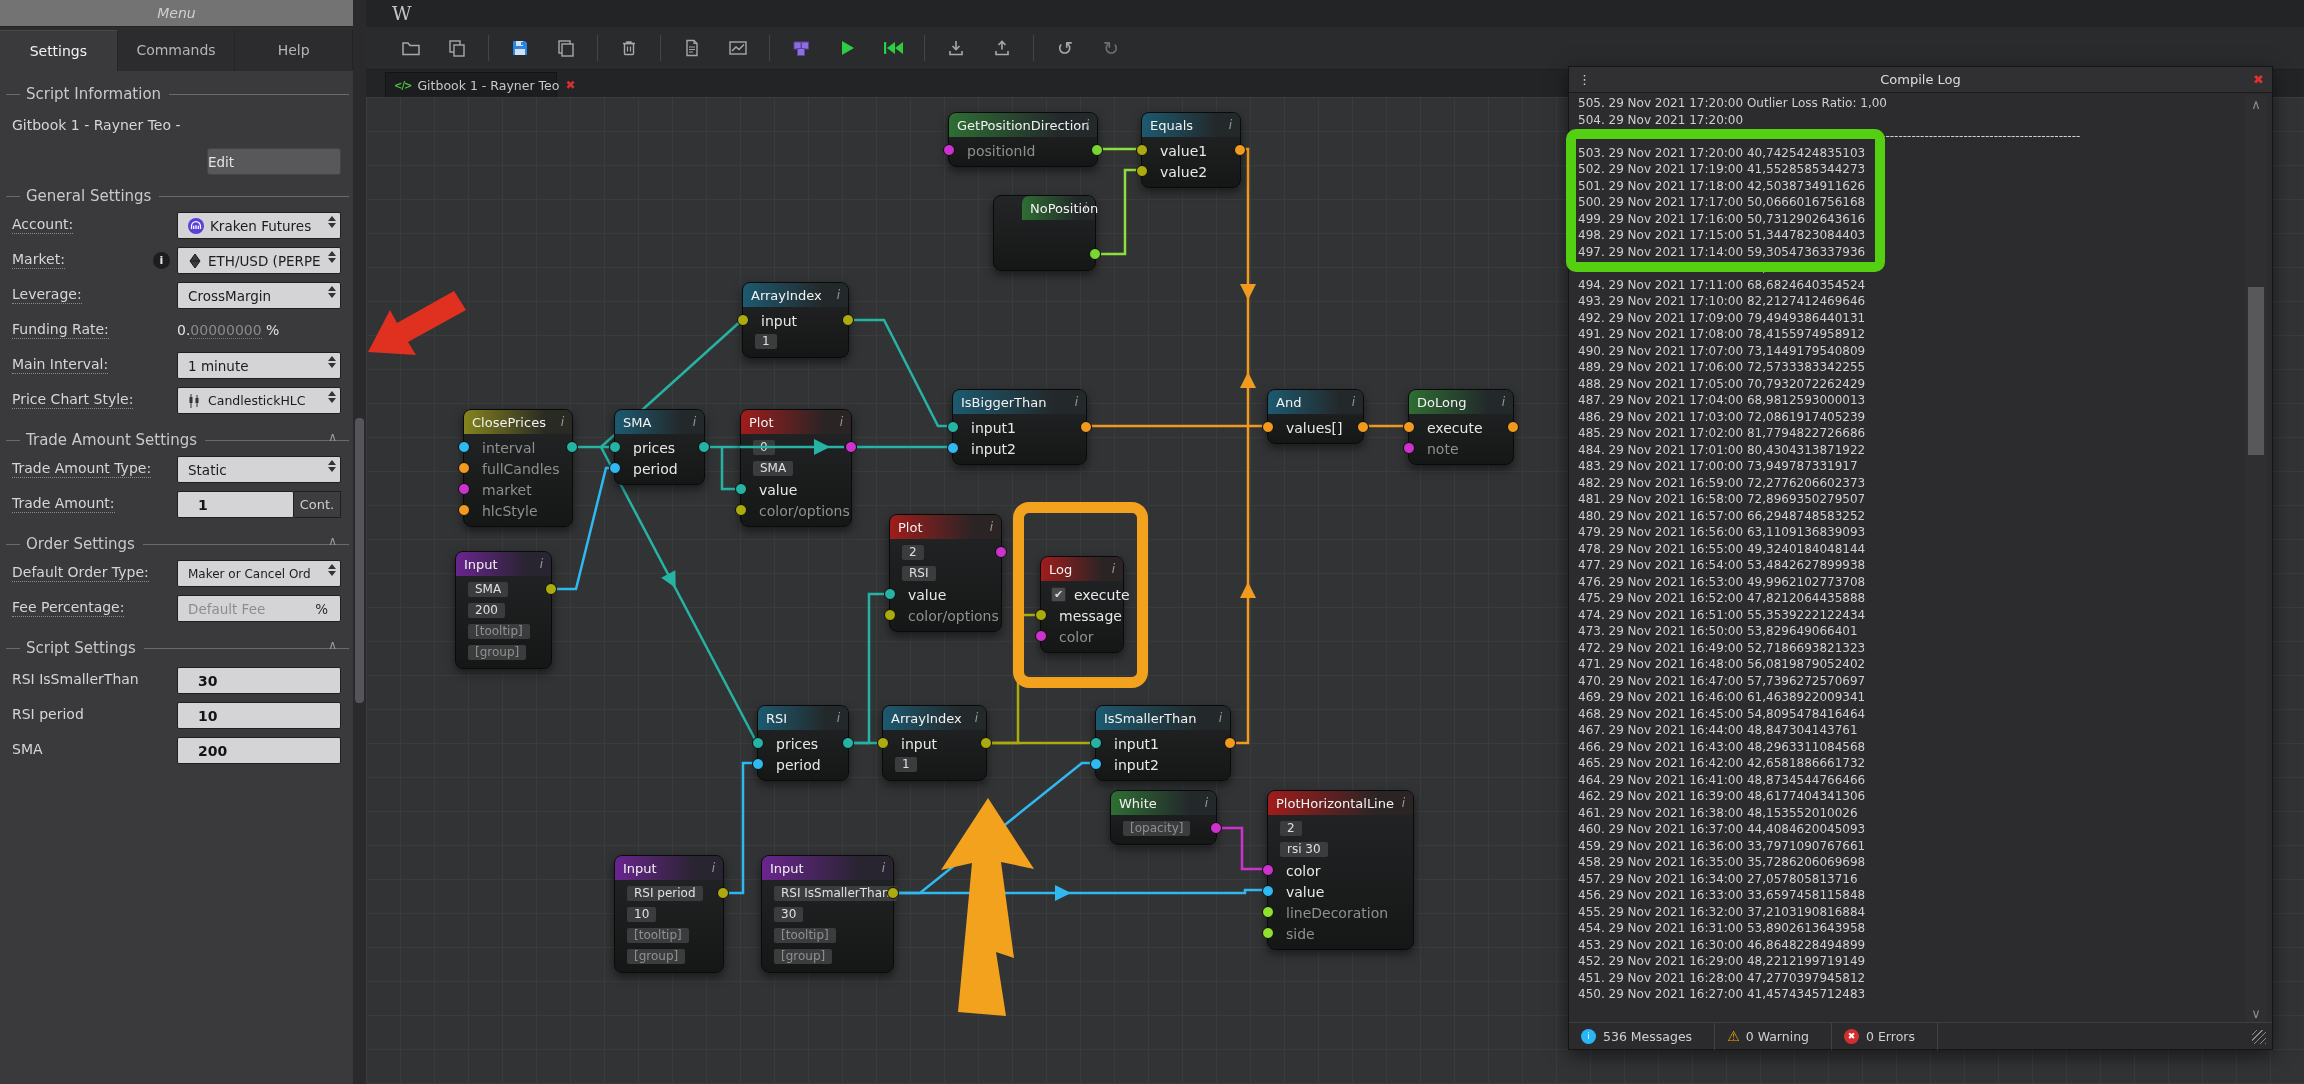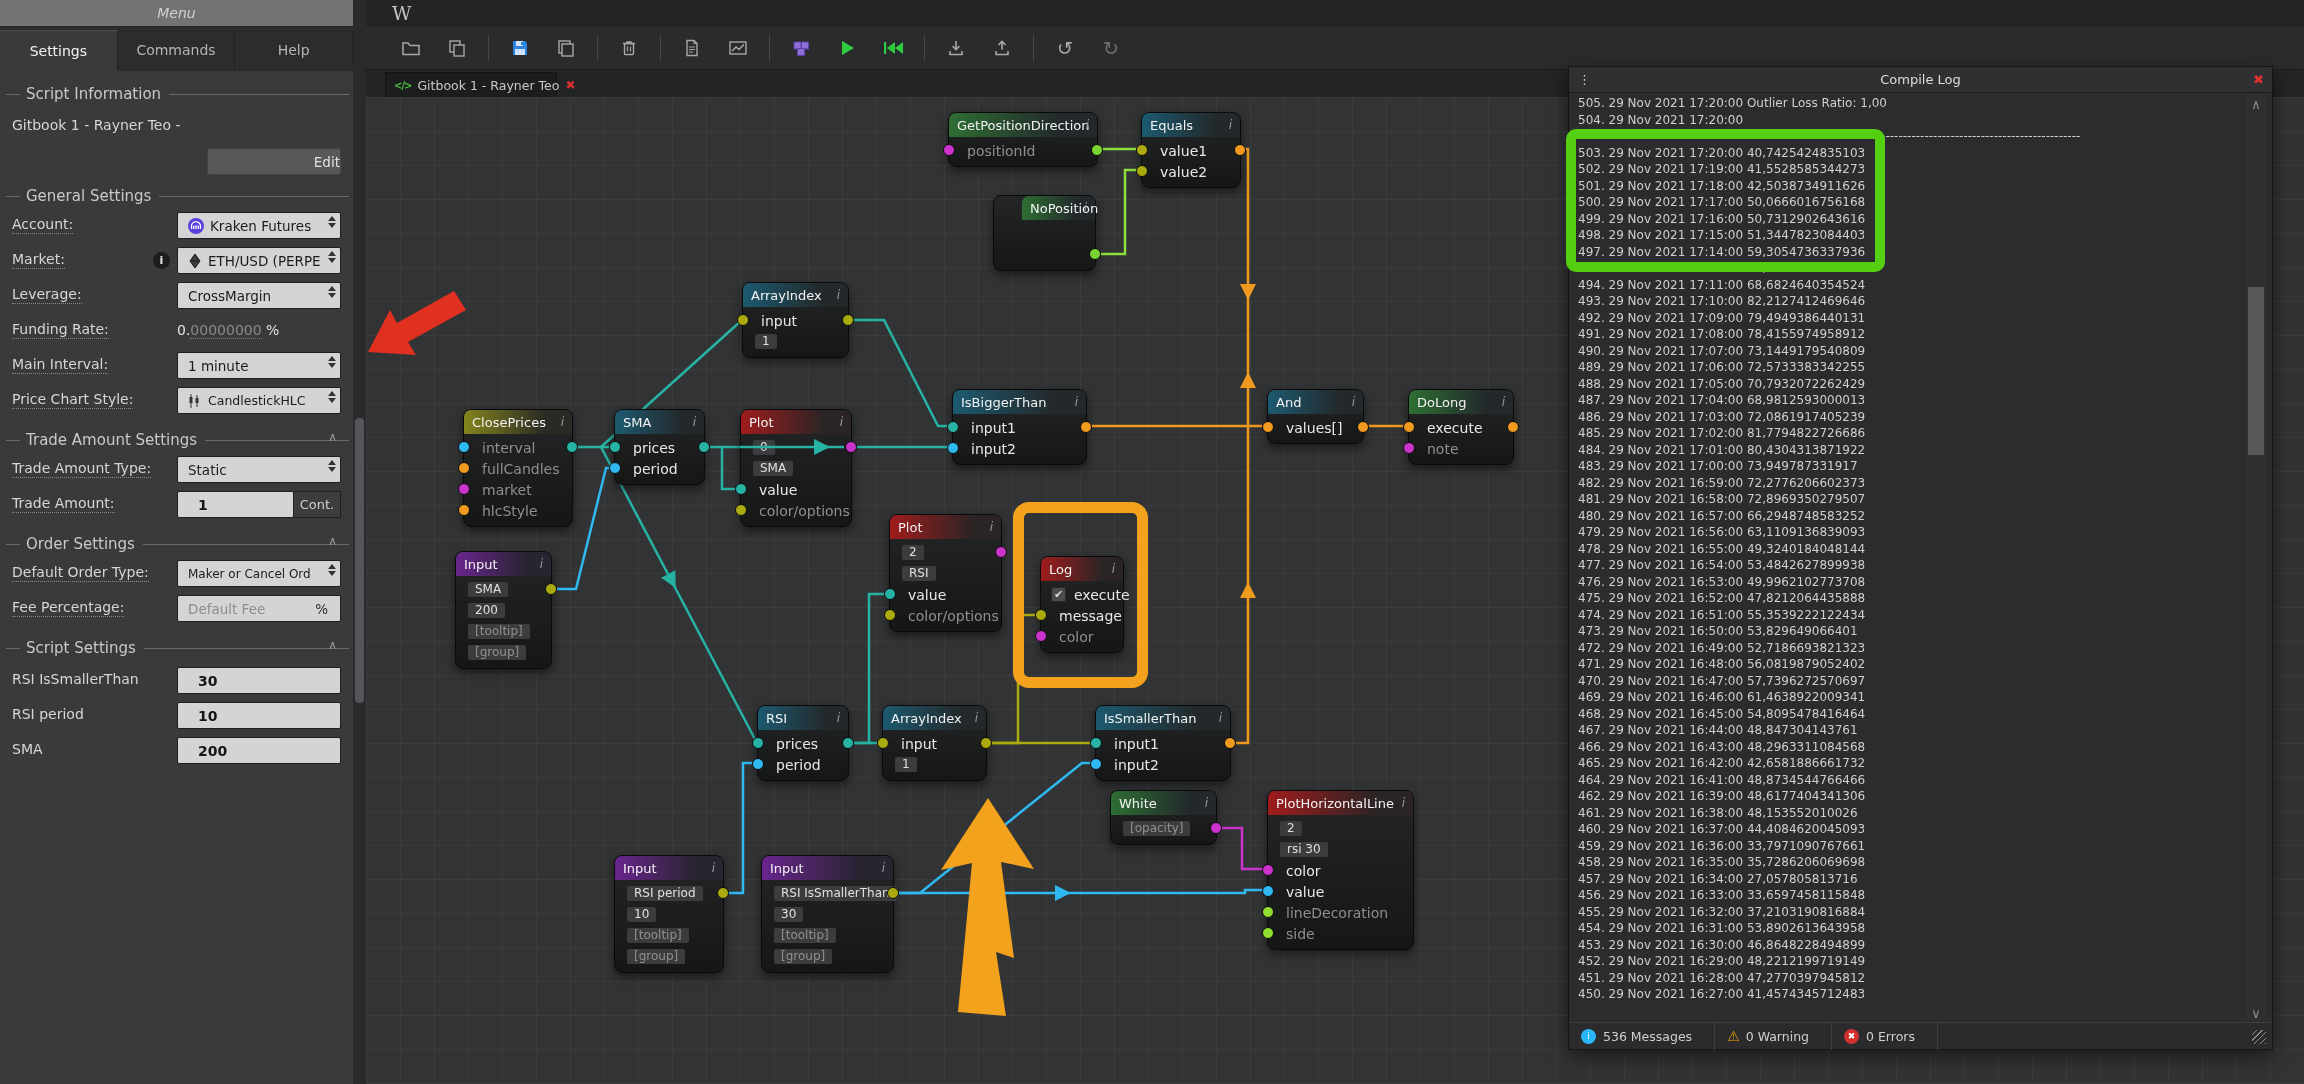--- a/index.html
+++ b/index.html
@@ -29,21 +29,21 @@
   .ctrl .cicon{margin-right:6px;display:inline-flex;}
   .infodot{position:absolute;left:153px;top:5px;width:17px;height:17px;border-radius:50%;background:#1d1d1f;color:#e8e8e8;
            font-size:11px;text-align:center;line-height:17px;font-weight:bold;}
   .funding{position:absolute;left:177px;top:5px;font-size:14px;color:#e2e2e2;}
   .funding .dimnum{color:#8a8a8a;border-bottom:1px dotted #777;}
   .inputbox{position:absolute;left:177px;top:0;height:27px;background:#d4d4d6;border:1px solid #1f1f1f;border-radius:2px;
             color:#141414;font-size:14px;font-weight:bold;display:flex;align-items:center;padding-left:20px;}
   .suffixdark{position:absolute;top:0;height:27px;background:#3d3d3f;border:1px solid #1f1f1f;border-left:none;color:#cfcfcf;
               font-size:13px;font-weight:normal;display:flex;align-items:center;justify-content:center;}
   .editbtn{position:absolute;left:207px;top:148px;width:134px;height:27px;background:#58585a;border-radius:3px;border:1px solid #454547;
-           color:#e2e2e2;font-size:13.5px;text-align:right;line-height:26px;}
+           color:#e2e2e2;font-size:13.5px;text-align:left;line-height:26px;}
   .sidescroll{position:absolute;left:353px;top:0;width:13px;height:1084px;background:#2a2a2c;z-index:21;}
   .sidethumb{position:absolute;left:2px;top:418px;width:9px;height:285px;background:#56565a;border-radius:4px;}
 
   
   .titlebar{position:absolute;left:366px;top:0;right:0;height:27px;background:#232425;z-index:5;}
   .wlogo{position:absolute;left:26px;top:2px;font-family:"DejaVu Serif","Liberation Serif",serif;font-size:19px;color:#c4c4c4;}
   .toolbar{position:absolute;left:366px;top:27px;right:0;height:43px;background:#2a2b2d;border-bottom:1px solid #1d1e1f;z-index:5;
            display:flex;align-items:center;padding-left:22px;}
   .tbtn{width:34px;height:30px;display:flex;align-items:center;justify-content:center;margin:0 6px;}
   .tsep{width:1px;height:26px;background:#454547;margin:0 8px;}

